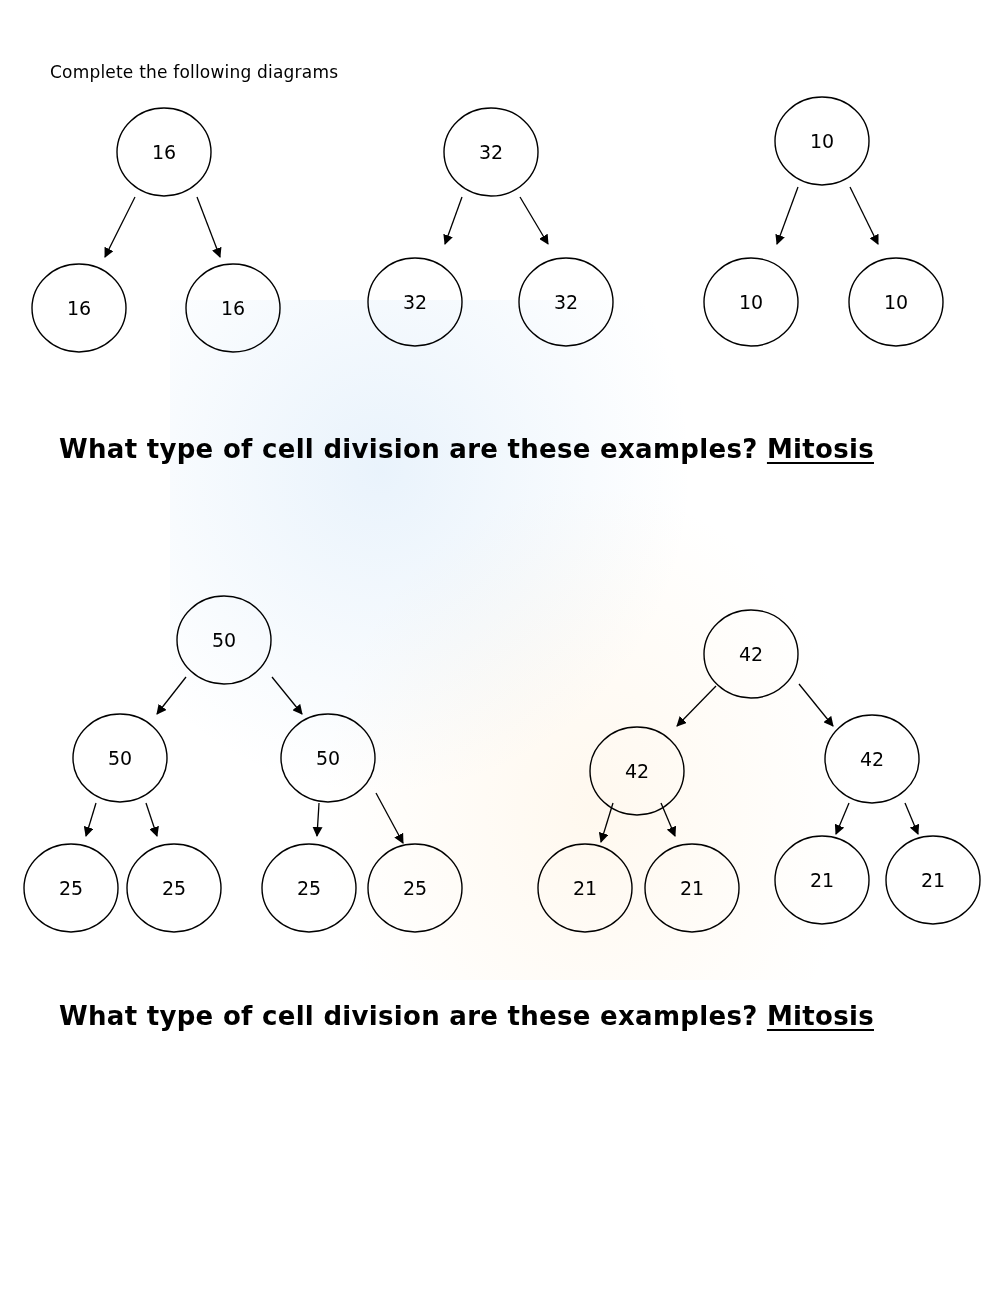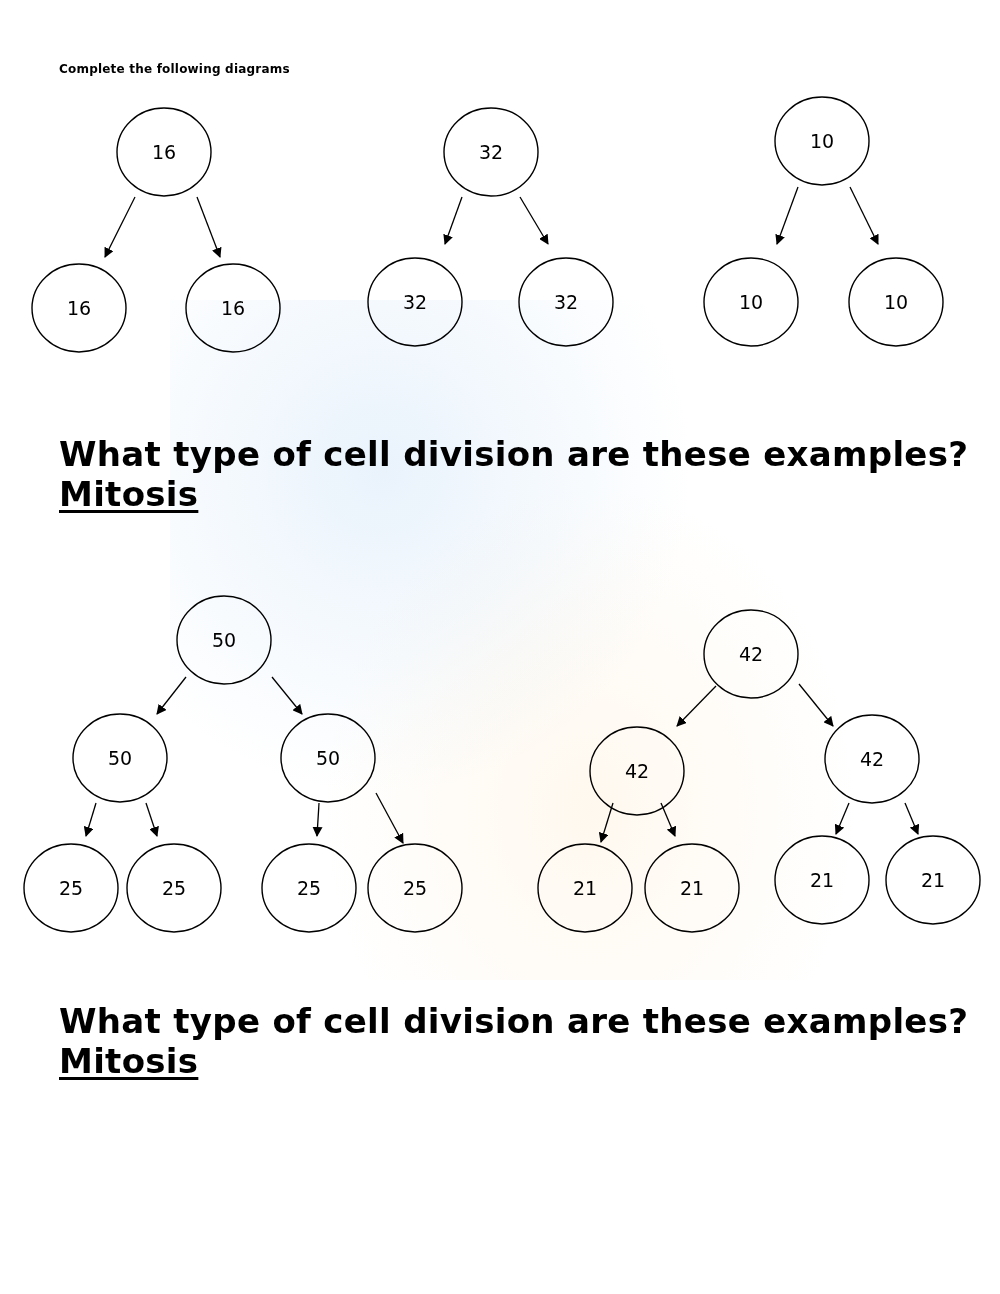--- a/index.html
+++ b/index.html
@@ -1,18 +1,18 @@
 <!DOCTYPE html>
 <html><head>
 <meta charset="utf-8">
 <style>
   html, body { margin:0; padding:0; background:#ffffff; }
   body { width:1000px; height:1294px; position:relative; overflow:hidden; font-family:"DejaVu Sans", sans-serif; color:#000; }
-  .instruction { position:absolute; left:59px; top:62px; font-size:12px; font-weight:bold; letter-spacing:0.2px; }
-  .question { position:absolute; left:59px; font-size:34px; font-weight:bold; letter-spacing:0.3px; }
+  .instruction { position:absolute; left:50px; top:62px; font-size:17px; font-weight:normal; letter-spacing:0.2px; }
+  .question { position:absolute; left:59px; font-size:26px; font-weight:bold; letter-spacing:0.3px; }
   .answer { text-decoration:underline; text-underline-offset:4px; }
   #q1 { top:434px; }
   #q2 { top:1001px; }
   svg#diagram { position:absolute; left:0; top:0; }
   .watermark { position:absolute; pointer-events:none; }
 </style>
 </head>
 <body>
 
 <div class="watermark" style="left:170px;top:300px;width:700px;height:680px;

